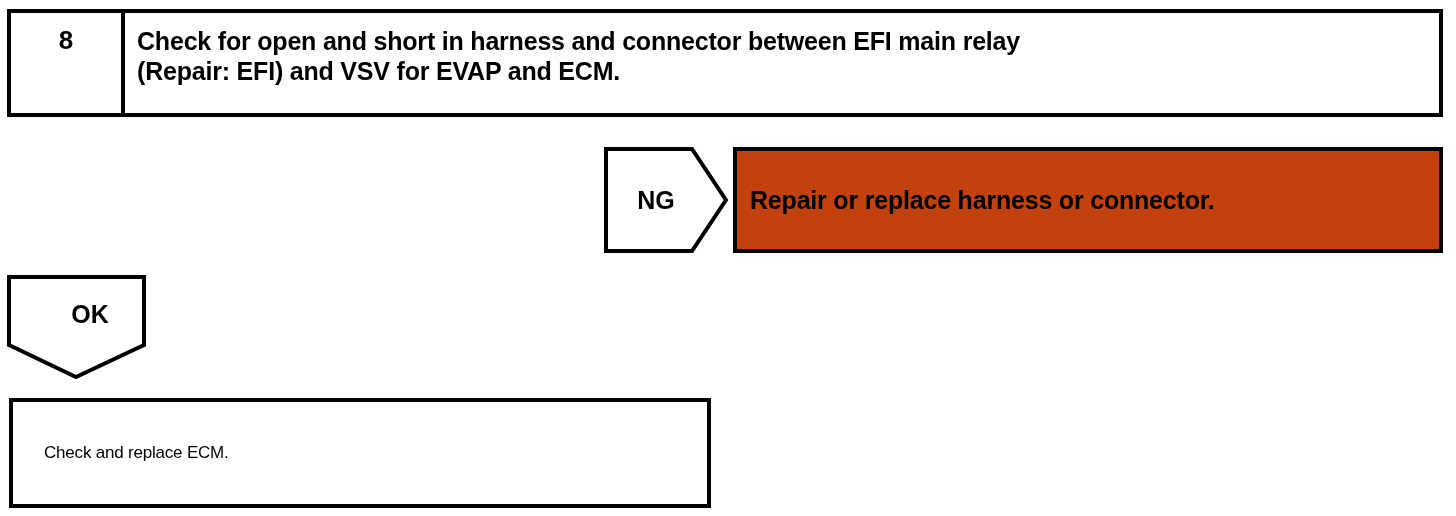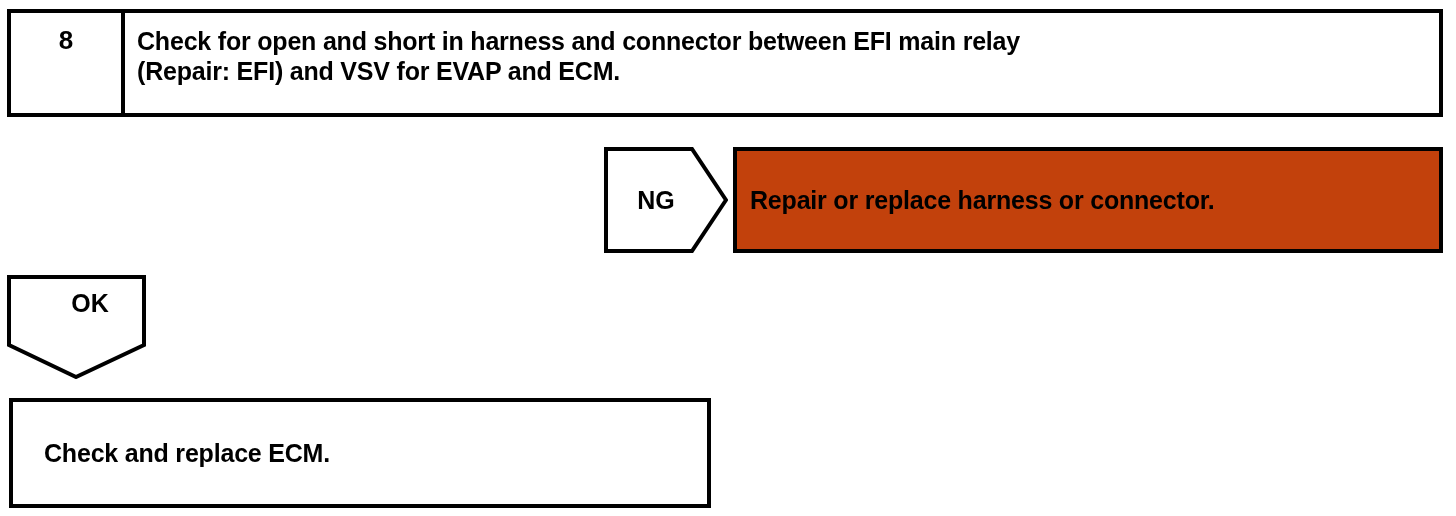--- a/index.html
+++ b/index.html
@@ -123,21 +123,21 @@
     height: 104px;
   }
   .ok-shape svg {
     display: block;
     width: 139px;
     height: 104px;
   }
   .ok-label {
     position: absolute;
     left: 7px;
-    top: 264px;
+    top: 275px;
     width: 166px;
     height: 78px;
     display: flex;
     align-items: center;
     justify-content: center;
     font-size: 25px;
     font-weight: bold;
     letter-spacing: 0px;
   }
 
@@ -149,22 +149,22 @@
     width: 702px;
     height: 110px;
     border: 4px solid #000;
     box-sizing: border-box;
     background: #fff;
     display: flex;
     align-items: center;
     padding-left: 31px;
   }
   .result-text {
-    font-size: 25px;
-    font-weight: bold;
+    font-size: 17px;
+    font-weight: normal;
     letter-spacing: -0.2px;
     white-space: nowrap;
   }
 </style>
 </head>
 <body>
 
 <div class="canvas">
 
   <div class="step-box">

